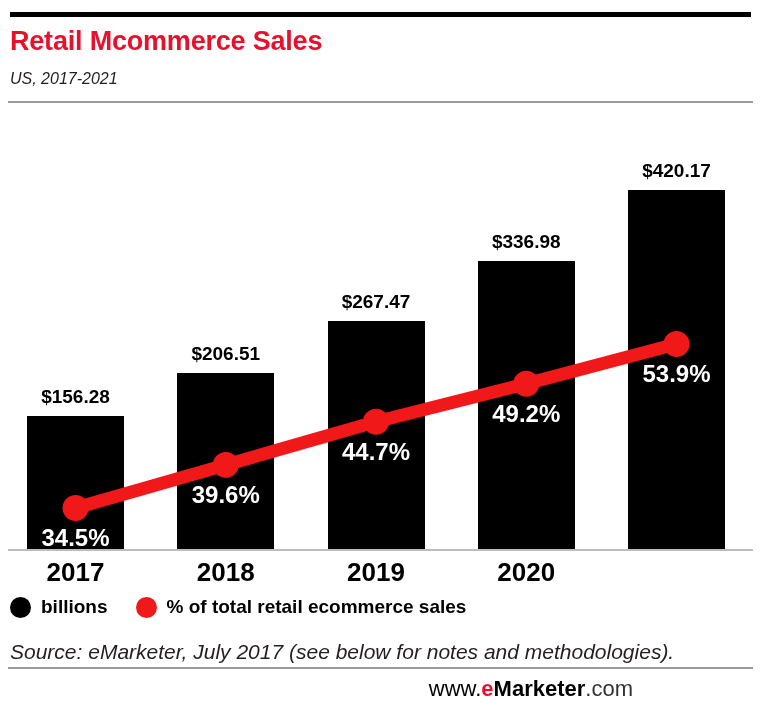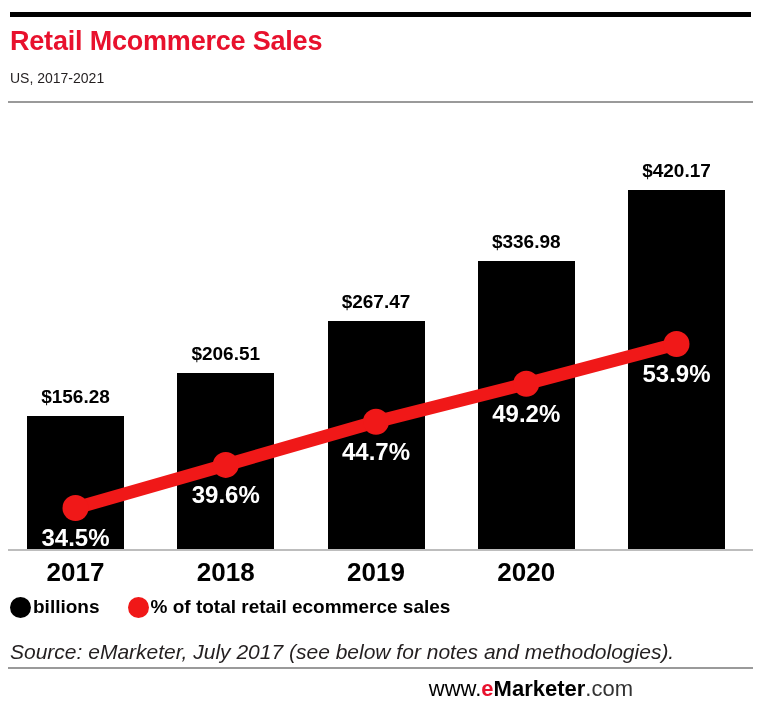--- a/index.html
+++ b/index.html
@@ -40,21 +40,22 @@
     font-size: 27px;
     font-weight: bold;
     color: #E8112D;
     letter-spacing: -0.2px;
     white-space: nowrap;
   }
   .chart-subtitle {
     position: absolute;
     left: 10px;
     top: 70px;
-    font-size: 14px;
+    font-size: 16px;
+    font-style: italic;
     color: #231F20;
     white-space: nowrap;
   }
   .header-rule {
     position: absolute;
     left: 8px;
     top: 101px;
     width: 745px;
     height: 2px;
     background: #9a9a9a;
@@ -131,21 +132,21 @@
   .legend-item + .legend-item { margin-left: 28px; }
   .legend-dot {
     width: 21px;
     height: 21px;
     border-radius: 50%;
     flex: 0 0 auto;
   }
   .legend-dot.black { background: #000000; }
   .legend-dot.red { background: #F01818; }
   .legend-text {
-    margin-left: 2px;
+    margin-left: 10px;
     font-size: 19px;
     font-weight: bold;
     color: #000000;
     white-space: nowrap;
   }
 
   
   .source-note {
     position: absolute;
     left: 10px;

